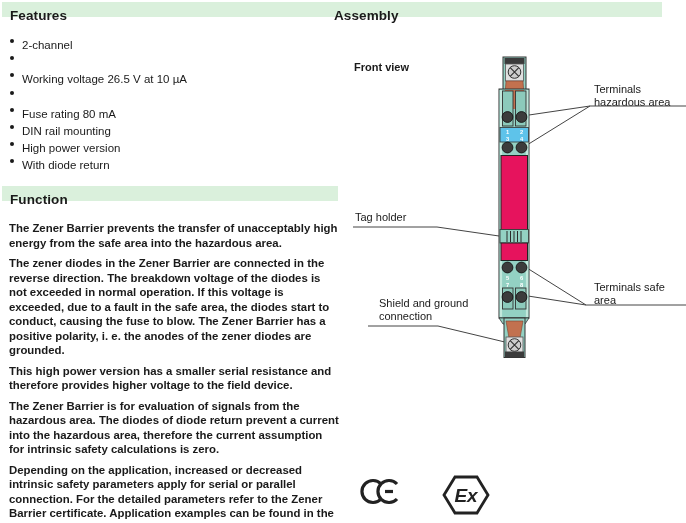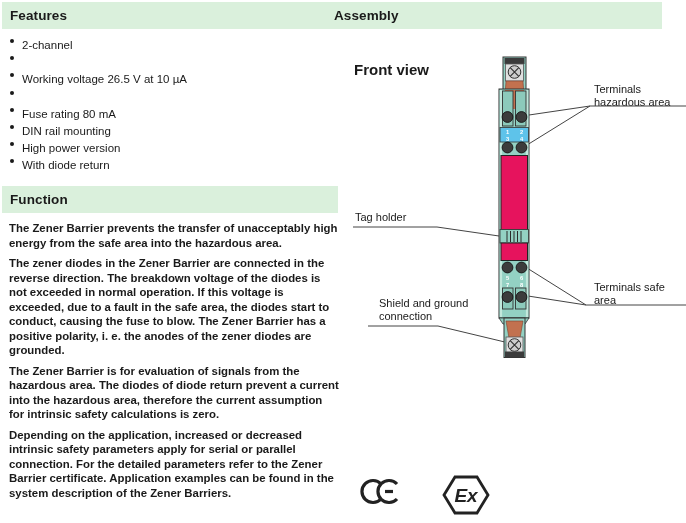--- a/index.html
+++ b/index.html
@@ -1,36 +1,36 @@
 <!DOCTYPE html>
 <html><head>
 <meta charset="utf-8">
 <style>
   html,body{margin:0;padding:0;background:#fff;}
   .page{
     position:relative;width:686px;height:523px;background:#ffffff;overflow:hidden;
     font-family:"Liberation Sans","DejaVu Sans",sans-serif;color:#1a1a1a;
   }
   .section-bar{
-    position:absolute;top:2px;height:27px;background:#daf0dc;
+    position:absolute;top:2px;height:15px;background:#daf0dc;
     font-weight:bold;font-size:13.5px;line-height:27px;padding-left:8px;
     box-sizing:border-box;letter-spacing:.1px;
   }
   .bar-left{left:2px;width:336px;}
   .bar-right{left:326px;width:336px;}
   .bar-function{top:186px;}
   ul.features{
     position:absolute;left:10px;top:39px;margin:0;padding:0;list-style:none;
     font-size:11.5px;
   }
   ul.features li{height:17.2px;display:flex;align-items:flex-start;}
   .bullet{width:4px;height:4px;border-radius:50%;background:#1a1a1a;margin-right:8px;flex:none;}
   .paragraphs{position:absolute;left:9px;top:221px;width:330px;font-size:11.4px;line-height:14.5px;}
   .paragraphs p{margin:0 0 6px 0;font-weight:bold;}
-  .front-view{position:absolute;left:354px;top:61px;font-size:15px;font-weight:bold;}
+  .front-view{position:absolute;left:354px;top:61px;font-size:11px;font-weight:bold;}
   .callout{position:absolute;font-size:11px;line-height:13px;}
   .co-haz{left:594px;top:83px;width:92px;}
   .co-tag{left:355px;top:211px;width:120px;}
   .co-shield{left:355px;top:297px;width:102px;margin-left:24px;}
   .co-safe{left:594px;top:281px;width:80px;}
   svg.diagram{position:absolute;left:343px;top:50px;width:343px;height:473px;}
 </style>
 </head>
 <body>
 
@@ -73,20 +73,21 @@
       </li>
   </ul>
 
   <div class="section-bar bar-left bar-function">
     <span>Function</span>
   </div>
 
   <div class="paragraphs">
     <p>The Zener Barrier prevents the transfer of unacceptably high energy from the safe area into the hazardous area.</p>
     <p>The zener diodes in the Zener Barrier are connected in the reverse direction. The breakdown voltage of the diodes is not exceeded in normal operation. If this voltage is exceeded, due to a fault in the safe area, the diodes start to conduct, causing the fuse to blow. The Zener Barrier has a positive polarity, i. e. the anodes of the zener diodes are grounded.</p>
+    <p>This high power version has a smaller serial resistance and therefore provides higher voltage to the field device.</p>
     <p>The Zener Barrier is for evaluation of signals from the hazardous area. The diodes of diode return prevent a current into the hazardous area, therefore the current assumption for intrinsic safety calculations is zero.</p>
     <p>Depending on the application, increased or decreased intrinsic safety parameters apply for serial or parallel connection. For the detailed parameters refer to the Zener Barrier certificate. Application examples can be found in the system description of the Zener Barriers.</p>
   </div>
 
   <div class="section-bar bar-right">
     <span>Assembly</span>
   </div>
 
   <div class="front-view">Front view</div>
 

